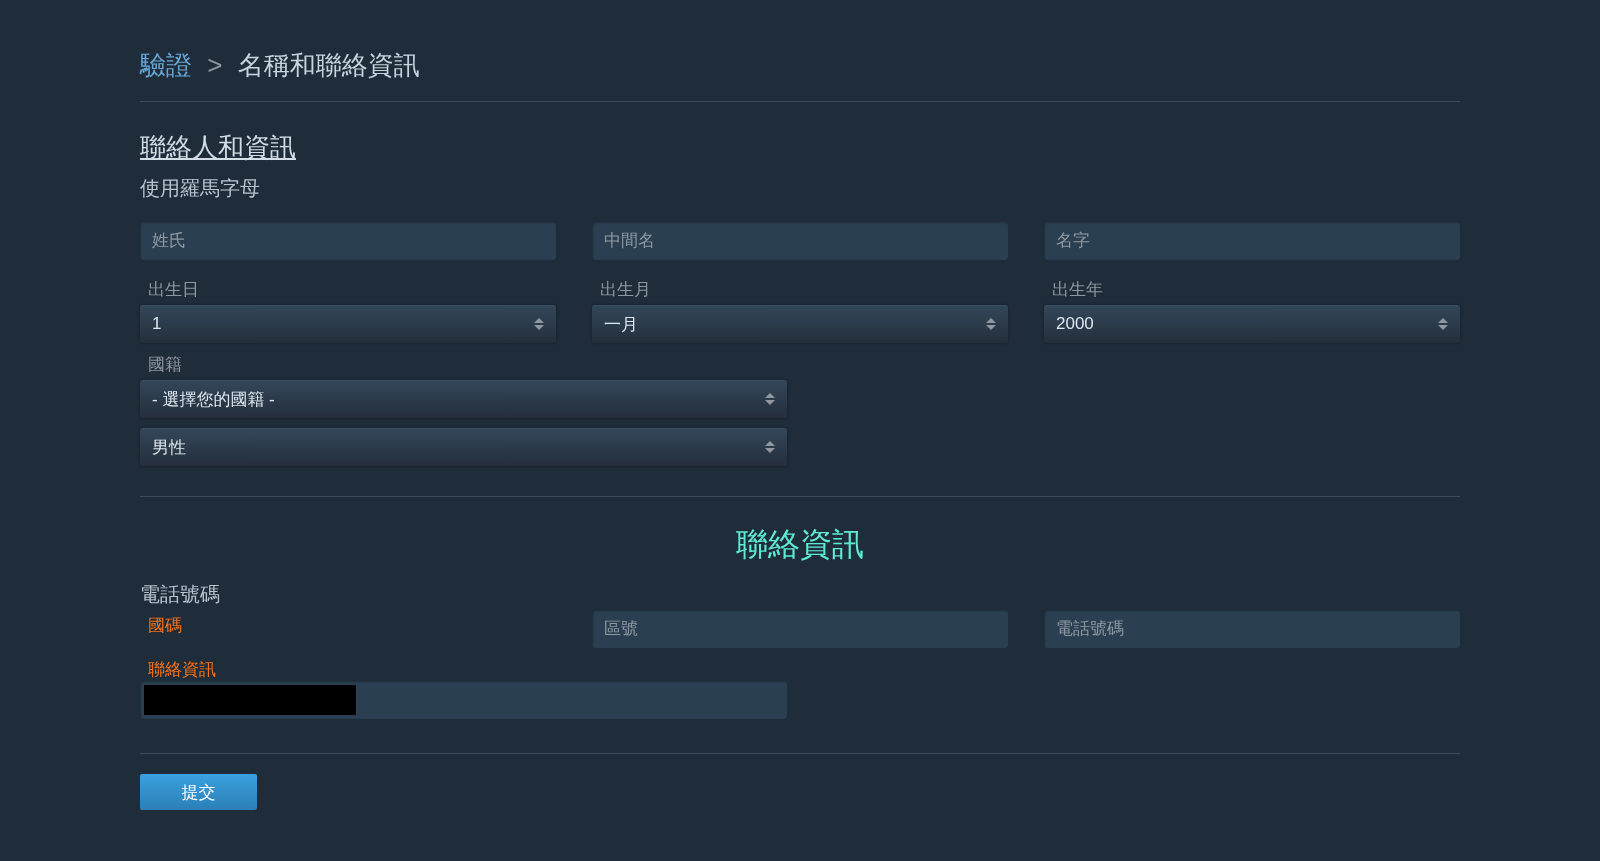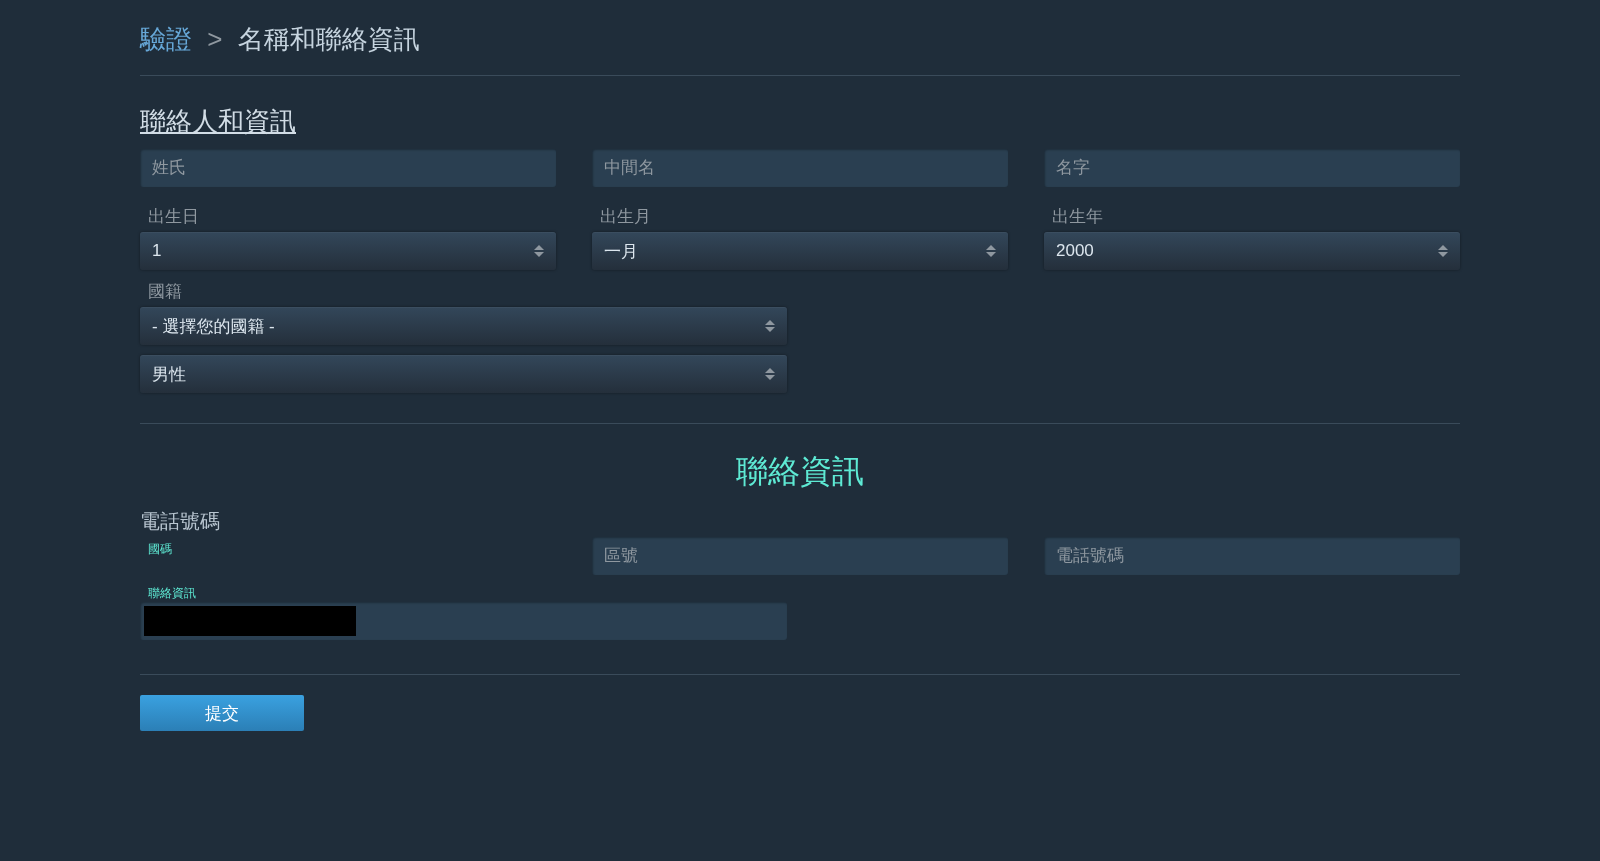--- a/index.html
+++ b/index.html
@@ -6,22 +6,22 @@
   html, body {
     width: 1600px;
     height: 861px;
     background: #1f2d3a;
     font-family: Arial, "Microsoft JhengHei", "PingFang TC", sans-serif;
     color: #c6d4df;
     overflow: hidden;
   }
   .container {
     width: 1320px;
-    margin: 0 auto;
-    padding-top: 22px;
+    margin: 8px auto;
+    padding-top: 40px;
   }
   .breadcrumb {
     font-size: 26px;
     padding-bottom: 18px;
     border-bottom: 1px solid #3a4b5a;
     margin-bottom: 28px;
   }
   .breadcrumb .link { color: #67a8d8; }
   .breadcrumb .sep { color: #8f98a0; margin: 0 8px; }
   .breadcrumb .current { color: #c6d4df; }
@@ -99,43 +99,43 @@
   .select-wrap .arrows .up { border-bottom: 5px solid #8f98a0; }
   .select-wrap .arrows .down { border-top: 5px solid #8f98a0; }
 
   .divider {
     border: none;
     border-top: 1px solid #3a4b5a;
     margin: 30px 0 26px 0;
   }
 
   .phone-label {
-    font-size: 12px;
-    color: #5eead4;
+    font-size: 17px;
+    color: #f97316;
     margin: 4px 0 0 8px;
   }
 
   .email-input {
     width: 647px;
     height: 38px;
     background: #2a3f51;
     border: none;
     border-radius: 3px;
     box-shadow: inset 1px 1px 2px rgba(0,0,0,0.3);
     position: relative;
   }
   .email-input .redact {
     position: absolute;
     left: 4px; top: 4px;
     width: 212px; height: 30px;
     background: #000;
   }
 
   .submit-btn {
-    width: 164px;
+    width: 117px;
     height: 36px;
     background: linear-gradient(to bottom, #3aa1e0 0%, #2b7fb6 100%);
     color: #fff;
     border: none;
     border-radius: 2px;
     font-size: 17px;
     cursor: pointer;
     margin-top: 8px;
     display: flex;
     align-items: center;
@@ -160,20 +160,21 @@
 
 <div class="container">
 
   <div class="breadcrumb">
     <span class="link">驗證</span>
     <span class="sep">&gt;</span>
     <span class="current">名稱和聯絡資訊</span>
   </div>
 
   <div class="section-title">聯絡人和資訊</div>
+  <div class="section-sub">使用羅馬字母</div>
 
   <div class="row3">
     <div class="col">
       <input class="text-input" type="text" placeholder="姓氏" style="">
     </div>
     <div class="col">
       <input class="text-input" type="text" placeholder="中間名" style="">
     </div>
     <div class="col">
       <input class="text-input" type="text" placeholder="名字" style="">

